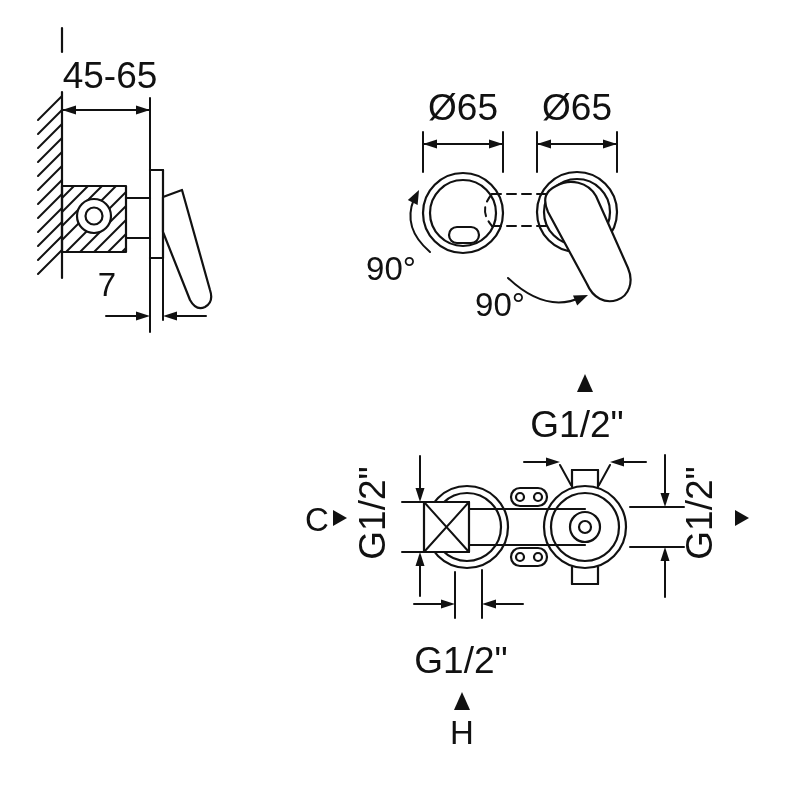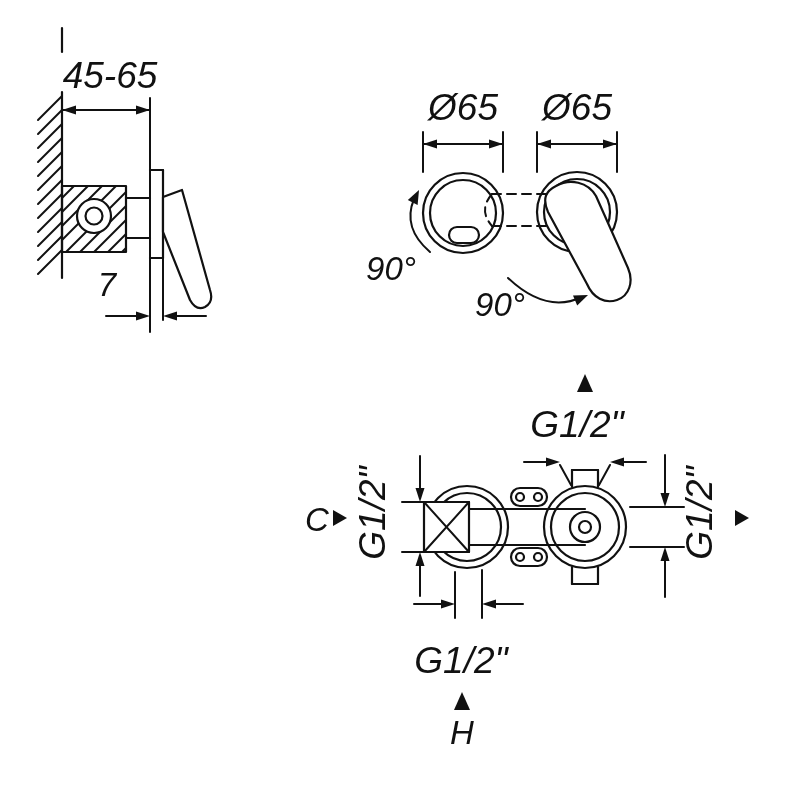--- a/index.html
+++ b/index.html
@@ -1,16 +1,16 @@
 <!DOCTYPE html>
 <html><head>
 <meta charset="utf-8">
 <style>
   html,body{margin:0;padding:0;background:#ffffff;}
-  .stage{width:800px;height:800px;background:#ffffff;position:relative;overflow:hidden;font-style:italic;}
+  .stage{width:800px;height:800px;background:#ffffff;position:relative;overflow:hidden;}
   .stk{stroke:#111;stroke-width:2.2;fill:none;stroke-linecap:round;stroke-linejoin:round;}
   .thin{stroke-width:2;}
   .white{fill:#ffffff;}
   .fillb{fill:#111;stroke:none;}
   .dash{stroke-dasharray:9 6;}
   text{font-family:"Liberation Sans","DejaVu Sans",sans-serif;fill:#111;stroke:none;}
   .t-lg{font-size:37px;}
   .t-md{font-size:33px;}
 </style>
 </head>

